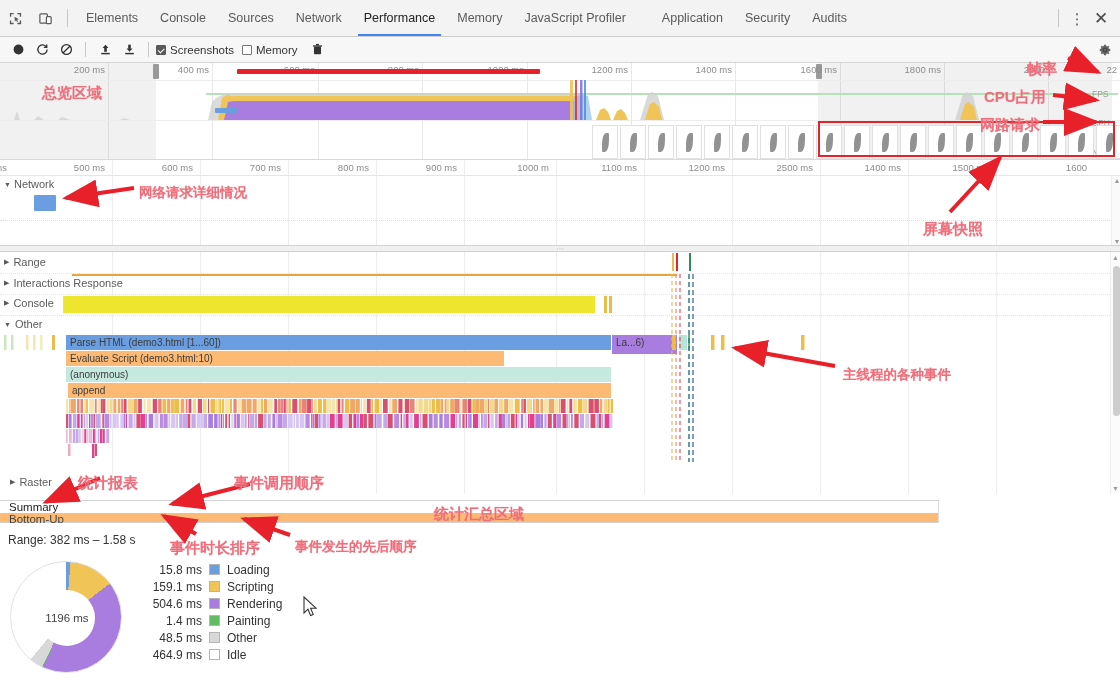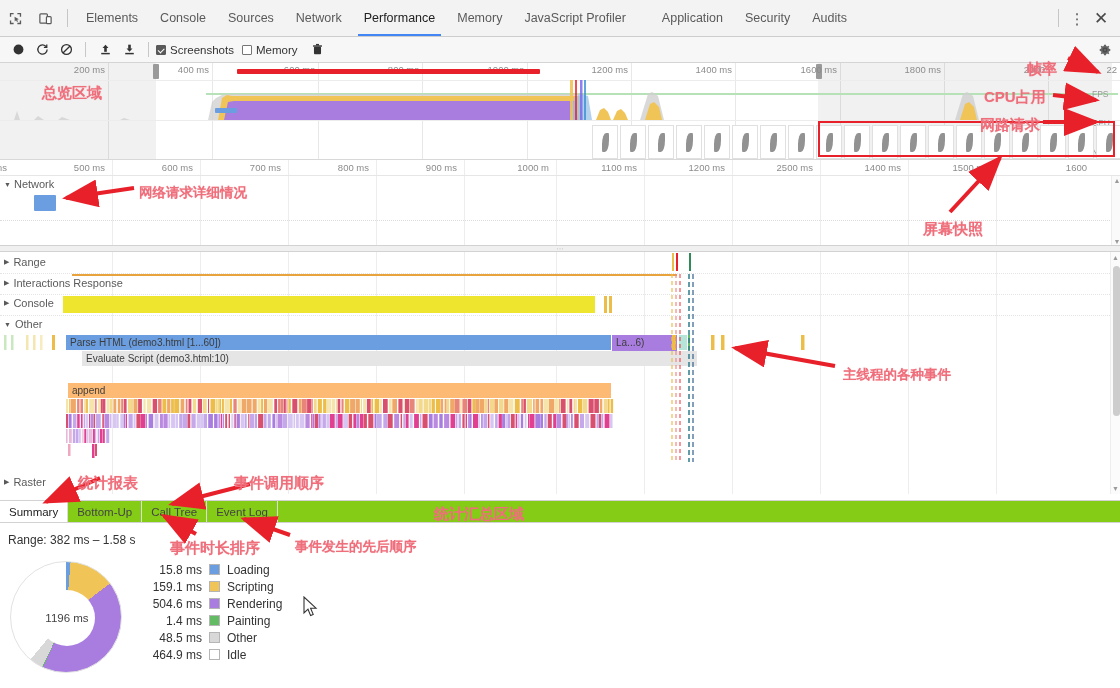--- a/index.html
+++ b/index.html
@@ -146,28 +146,28 @@
     background: #fbfbfb; border-left: 1px solid #ededed;
   }
   .fl-thumb { position: absolute; left: 1.5px; top: 14px; width: 7px; height: 150px;
     background: #cdcdcd; border-radius: 4px; }
   .fl-arrow { position: absolute; left: 1px; font-size: 7px; color: #9a9a9a; }
 
   
   .raster-row {
     position: absolute; left: 0; top: 471px; width: 1120px; height: 22px;
     font-size: 11px; color: #5a5a5a; display: flex; align-items: center;
-    gap: 4px; padding-left: 4px;
+    gap: 4px; padding-left: 10px;
   }
 
   
   .btabs {
-    position: absolute; left: 0; top: 500px; width: 1120px; height: 23px;
-    background: #84cc16; border-top: 1px solid #d2d2d2; border-bottom: 1px solid #d2d2d2;
-    display: flex; align-items: stretch;
+    position: absolute; left: 0; top: 500px; width: 939px; height: 23px;
+    background: #fdba74; border-top: 1px solid #d2d2d2; border-bottom: 1px solid #d2d2d2;
+    display: flex; align-items: stretch; flex-direction: column;
   }
   .btab {
     padding: 0 9px; display: flex; align-items: center; font-size: 11.5px;
     color: #444; border-right: 1px solid #dcdcdc; white-space: nowrap;
   }
   .btab.active { background: #fff; color: #222; }
 
   
   .sumbody { position: absolute; left: 0; top: 523px; width: 1120px; height: 165px; background: #fff; }
   .range-line { position: absolute; left: 8px; top: 10px; font-size: 12px; color: #333; }
@@ -480,24 +480,27 @@
     <div class="fl-bar" style="left:66px; top:83px; width:545px; height:15px; background:#6a9ee0">
       <span class="fl-bar-text" style="line-height:15px">Parse HTML (demo3.html [1...60])</span>
     </div>
     <div class="fl-bar" style="left:612px; top:83px; width:65px; height:19px; background:#a97de0">
       <span class="fl-bar-text" style="line-height:15px; color:#3c3c3c">La...6)</span>
     </div>
     <div class="fl-bar" style="left:679px; top:83px; width:8px; height:15px; background:#b5e5d8"></div>
     <div class="fl-bar" style="left:672px; top:83px; width:4px; height:15px; background:#edbd4a"></div>
     <div class="fl-bar" style="left:688px; top:83px; width:2px; height:15px; background:#63bb63"></div>
 
-    <div class="fl-bar" style="left:82px; top:99px; width:615px; height:15px; background:#e5e5e5">
+    <div class="fl-bar" style="left:66px; top:99px; width:438px; height:15px; background:#fdba74">
       <span class="fl-bar-text" style="line-height:15px">Evaluate Script (demo3.html:10)</span>
     </div>
 
+    <div class="fl-bar" style="left:66px; top:115px; width:545px; height:15px; background:#c5e9df">
+      <span class="fl-bar-text" style="line-height:15px">(anonymous)</span>
+    </div>
 
     <div class="fl-bar" style="left:68px; top:131px; width:543px; height:15px; background:#fdba74">
       <span class="fl-bar-text" style="line-height:15px">append</span>
     </div>
 
     <svg style="position:absolute;left:0;top:147px" width="1120" height="72" id="dense-rows">
         <rect x="66.0" y="0" width="2.1" height="14" fill="#f6e4ad"></rect>
         <rect x="69.2" y="0" width="1.2" height="14" fill="#edbd4a"></rect>
         <rect x="70.7" y="0" width="5.2" height="14" fill="#f0a868"></rect>
         <rect x="77.1" y="0" width="2.4" height="14" fill="#e8857a"></rect>

